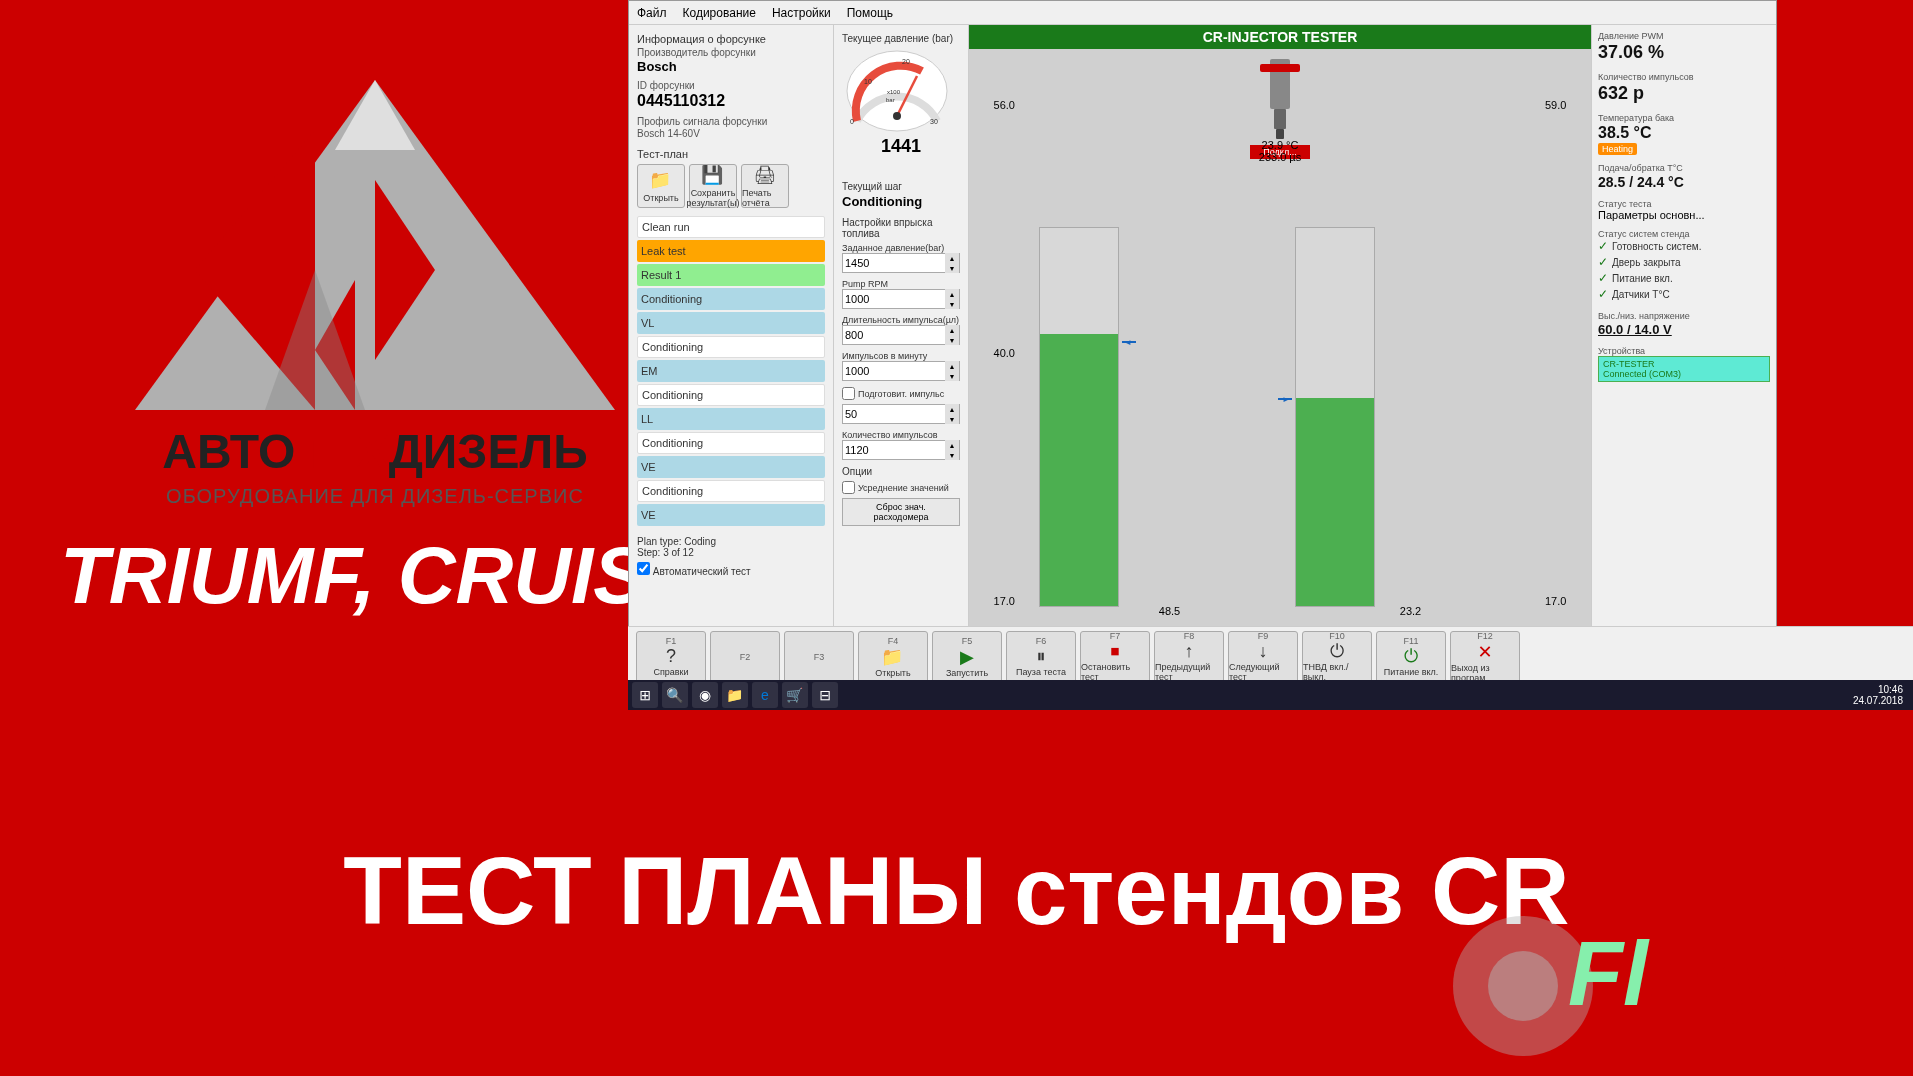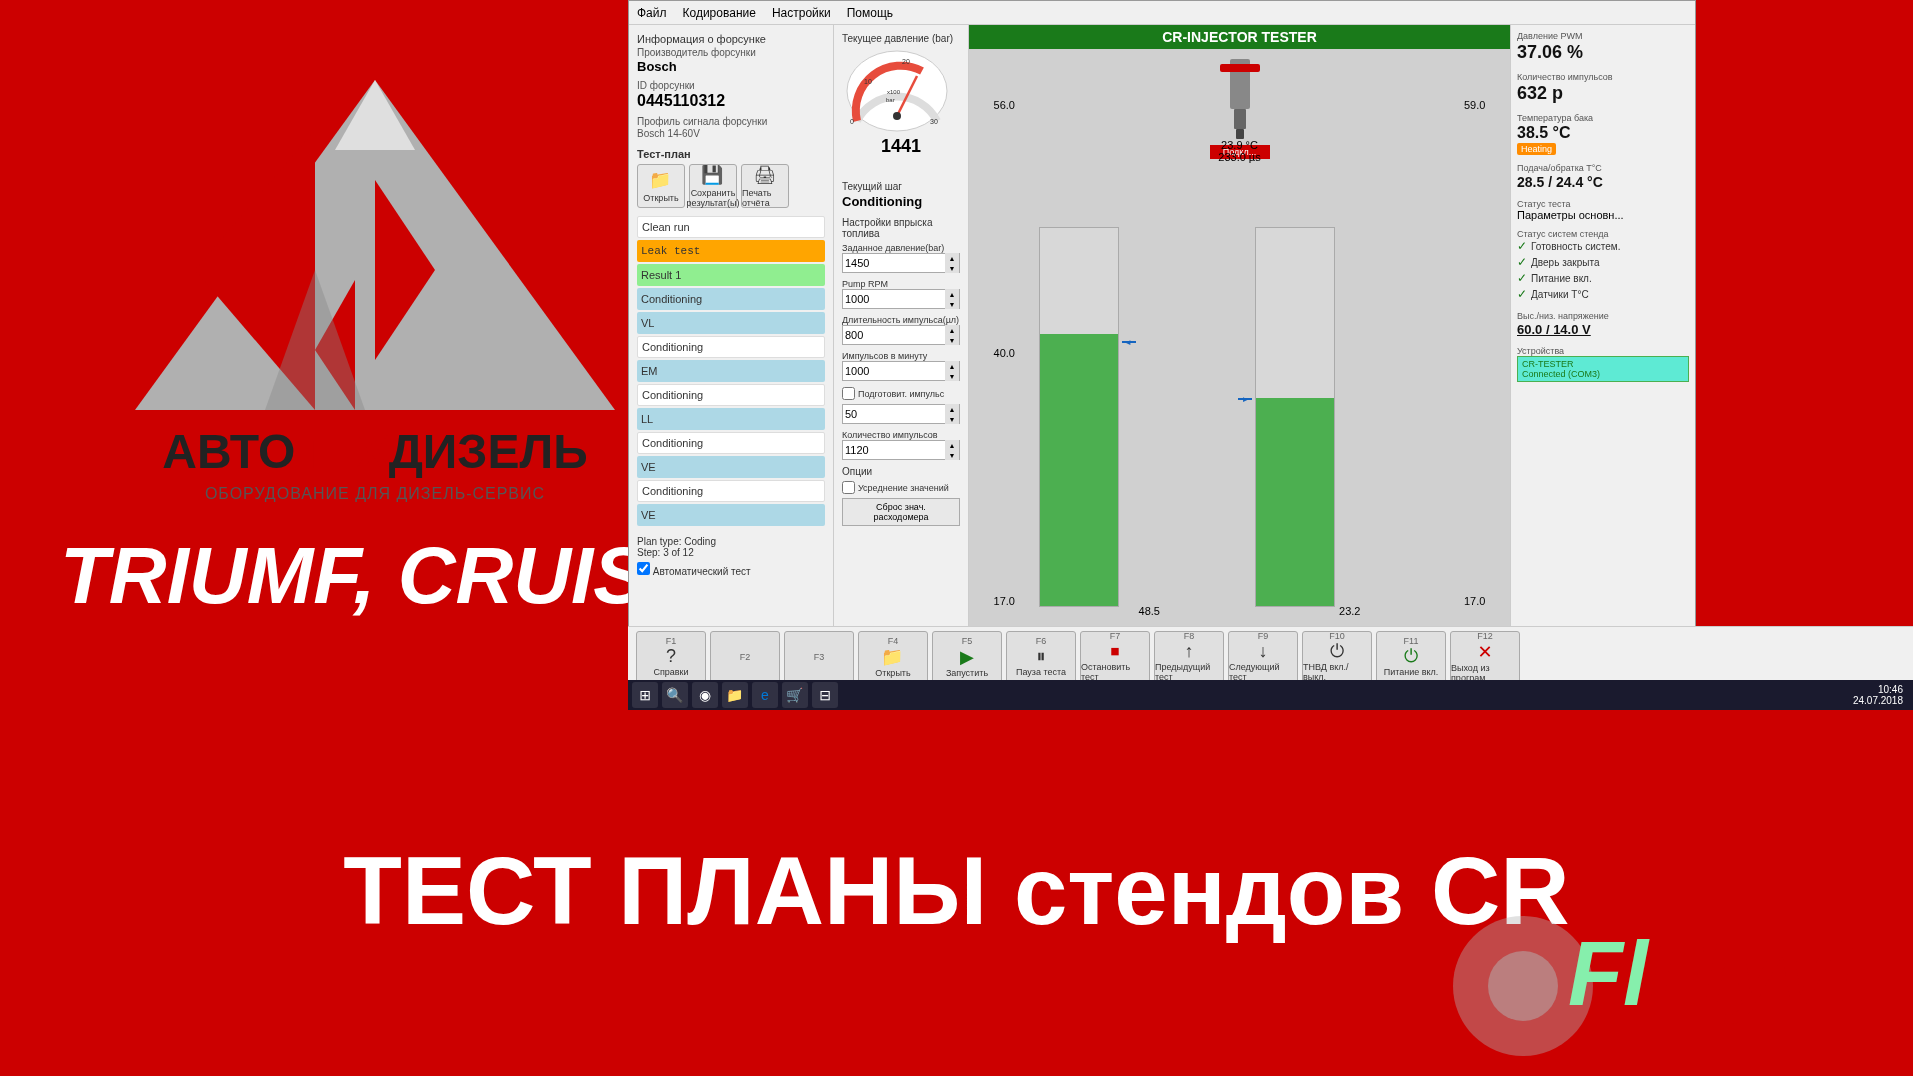--- a/index.html
+++ b/index.html
@@ -101,21 +101,21 @@
       height: 70px;
       border-radius: 50%;
       background: rgba(180,180,180,0.5);
     }
 
     
     .app-window {
       position: absolute;
       top: 0;
       left: 628px;
-      width: 1068px;
+      width: 1149px;
       height: 660px;
       background: #f0f0f0;
       border: 1px solid #999;
       display: flex;
       flex-direction: column;
     }
 
     
     .menu-bar {
       background: #f0f0f0;
@@ -162,21 +162,21 @@
       color: #555;
       margin-bottom: 1px;
     }
 
     
     .test-plan-section {
       margin-top: 8px;
     }
     .test-plan-title {
       font-size: 11px;
-      font-weight: bold;
+      font-weight: normal;
       color: #333;
       margin-bottom: 4px;
     }
 
     
     .toolbar {
       display: flex;
       gap: 4px;
       margin-bottom: 8px;
     }
@@ -205,21 +205,21 @@
       height: 22px;
       display: flex;
       align-items: center;
       padding: 0 4px;
       font-size: 11px;
       margin-bottom: 2px;
       border-radius: 2px;
       cursor: pointer;
     }
     .list-item.white { background: white; color: #333; border: 1px solid #ddd; }
-    .list-item.orange { background: #FFA500; color: #333; font-family: Liberation Mono, monospace; }
+    .list-item.orange { background: #FFA500; color: #333; }
     .list-item.green { background: #90EE90; color: #333; }
     .list-item.blue { background: #ADD8E6; color: #333; }
 
     .plan-info {
       margin-top: 8px;
       font-size: 10px;
       color: #333;
     }
     .plan-checkbox {
       font-size: 10px;
@@ -531,21 +531,21 @@
 
     <polygon points="200,280 240,210 240,340" fill="#cc0000"></polygon>
 
     <polygon points="260,10 300,80 220,80" fill="white" opacity="0.6"></polygon>
 
     <polygon points="150,340 200,200 250,340" fill="#888" opacity="0.4"></polygon>
   </svg>
   <div style="font-size:48px;font-weight:bold;color:#222;text-align:center;margin-top:-20px;">
     <span>АВТО</span><span style="color:#cc0000;">ТЕХ</span><span>ДИЗЕЛЬ</span>
   </div>
-  <div style="font-size:16px;color:#555;text-align:center;margin-top:6px;letter-spacing:1px;">ОБОРУДОВАНИЕ ДЛЯ ДИЗЕЛЬ-СЕРВИС</div>
+  <div style="font-size:20px;color:#555;text-align:center;margin-top:6px;letter-spacing:1px;">ОБОРУДОВАНИЕ ДЛЯ ДИЗЕЛЬ-СЕРВИС</div>
 </div>
 
 <div class="triumf-text">TRIUMF, CRUISE</div>
 
 <div class="bottom-banner">
   <div class="bottom-text">ТЕСТ ПЛАНЫ стендов CR</div>
 </div>
 
 <div class="circle-deco">
   <div class="circle-deco-inner"></div>

